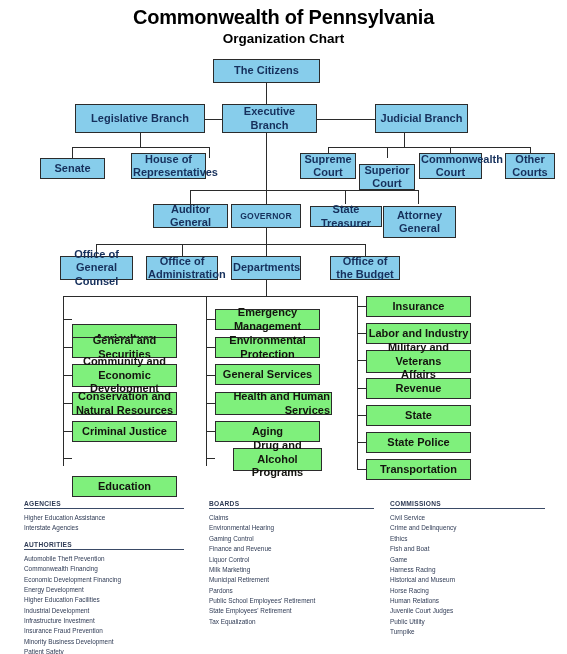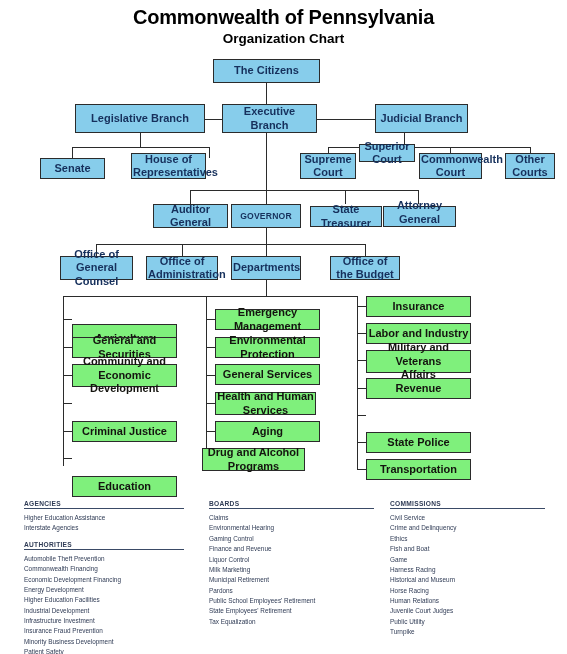--- a/index.html
+++ b/index.html
@@ -150,21 +150,21 @@
   </div>
   <div class="node blue" style="left:131px;top:153px;width:75px;height:26px;">
     <span class="lbl">House of
 Representatives</span>
   </div>
 
   <div class="node blue" style="left:300px;top:153px;width:56px;height:26px;">
     <span class="lbl">Supreme
 Court</span>
   </div>
-  <div class="node blue" style="left:359px;top:144px;width:56px;height:18px;">
+  <div class="node blue" style="left:359px;top:164px;width:56px;height:26px;">
     <span class="lbl">Superior
 Court</span>
   </div>
   <div class="node blue" style="left:419px;top:153px;width:63px;height:26px;">
     <span class="lbl">Commonwealth
 Court</span>
   </div>
   <div class="node blue" style="left:505px;top:153px;width:50px;height:26px;">
     <span class="lbl">Other
 Courts</span>
@@ -172,21 +172,21 @@
 
   <div class="node blue" style="left:153px;top:204px;width:75px;height:24px;">
     <span class="lbl">Auditor General</span>
   </div>
   <div class="node blue gov" style="left:231px;top:204px;width:70px;height:24px;">
     <span class="lbl">GOVERNOR</span>
   </div>
   <div class="node blue" style="left:310px;top:206px;width:72px;height:21px;justify-content:center;">
     <span class="lbl">State Treasurer</span>
   </div>
-  <div class="node blue" style="left:383px;top:206px;width:73px;height:21px;align-items:flex-end;">
+  <div class="node blue" style="left:383px;top:206px;width:73px;height:32px;">
     <span class="lbl">Attorney General</span>
   </div>
 
   <div class="node blue" style="left:60px;top:256px;width:73px;height:24px;">
     <span class="lbl">Office of
 General Counsel</span>
   </div>
   <div class="node blue" style="left:146px;top:256px;width:72px;height:24px;">
     <span class="lbl">Office of
 Administration</span>
@@ -202,60 +202,67 @@
   <div class="node green" style="left:72px;top:324px;width:105px;height:30px;">
     <span class="lbl">Agriculture</span>
   </div>
   <div class="node green" style="left:72px;top:337px;width:105px;height:21px;">
     <span class="lbl">General and Securities</span>
   </div>
   <div class="node green" style="left:72px;top:364px;width:105px;height:23px;">
     <span class="lbl">Community and
 Economic Development</span>
   </div>
+  <div class="node green" style="left:72px;top:392px;width:105px;height:23px;">
+    <span class="lbl">Conservation and
+Natural Resources</span>
+  </div>
   <div class="node green" style="left:72px;top:421px;width:105px;height:21px;">
     <span class="lbl">Criminal Justice</span>
   </div>
   <div class="node green" style="left:72px;top:476px;width:105px;height:21px;">
     <span class="lbl">Education</span>
   </div>
 
   <div class="node green" style="left:215px;top:309px;width:105px;height:21px;">
     <span class="lbl">Emergency Management</span>
   </div>
   <div class="node green" style="left:215px;top:337px;width:105px;height:21px;">
     <span class="lbl">Environmental Protection</span>
   </div>
   <div class="node green" style="left:215px;top:364px;width:105px;height:21px;">
     <span class="lbl">General Services</span>
   </div>
-  <div class="node green" style="left:215px;top:392px;width:101px;height:23px;">
+  <div class="node green" style="left:215px;top:392px;width:117px;height:23px;text-align:right;">
     <span class="lbl">Health and Human
 Services</span>
   </div>
   <div class="node green" style="left:215px;top:421px;width:105px;height:21px;">
     <span class="lbl">Aging</span>
   </div>
-  <div class="node green" style="left:202px;top:448px;width:103px;height:23px;">
+  <div class="node green" style="left:233px;top:448px;width:89px;height:23px;">
     <span class="lbl">Drug and Alcohol
 Programs</span>
   </div>
 
   <div class="node green" style="left:366px;top:296px;width:105px;height:21px;">
     <span class="lbl">Insurance</span>
   </div>
   <div class="node green" style="left:366px;top:323px;width:105px;height:21px;">
     <span class="lbl">Labor and Industry</span>
   </div>
   <div class="node green" style="left:366px;top:350px;width:105px;height:23px;">
     <span class="lbl">Military and Veterans
 Affairs</span>
   </div>
   <div class="node green" style="left:366px;top:378px;width:105px;height:21px;">
     <span class="lbl">Revenue</span>
+  </div>
+  <div class="node green" style="left:366px;top:405px;width:105px;height:21px;">
+    <span class="lbl">State</span>
   </div>
   <div class="node green" style="left:366px;top:432px;width:105px;height:21px;">
     <span class="lbl">State Police</span>
   </div>
   <div class="node green" style="left:366px;top:459px;width:105px;height:21px;">
     <span class="lbl">Transportation</span>
   </div>
 
   <div class="list-col" style="left:24px;top:500px;width:160px;">
     <div class="list-head">AGENCIES</div>

